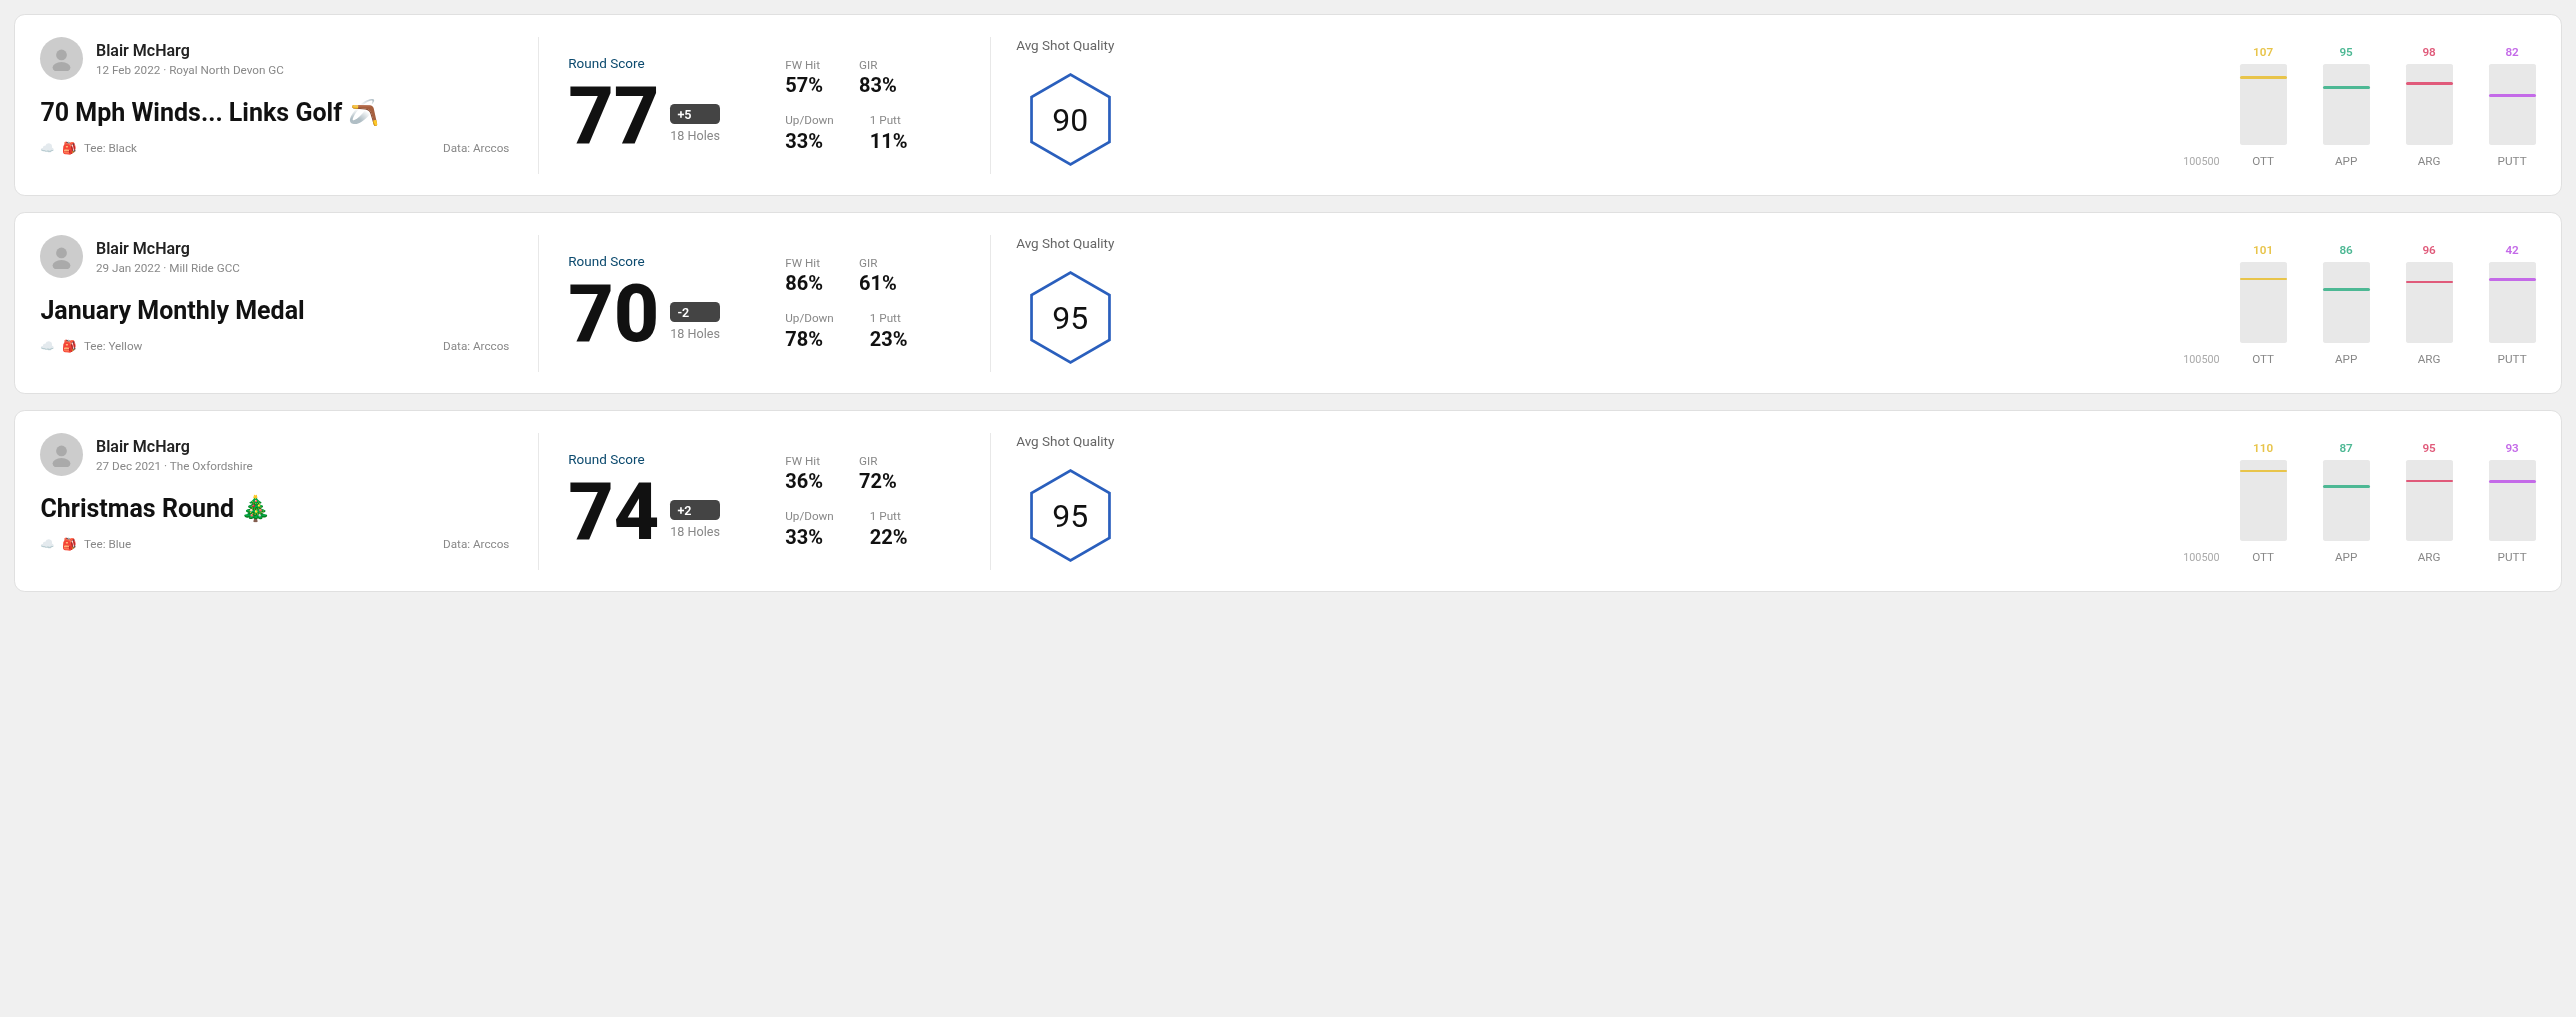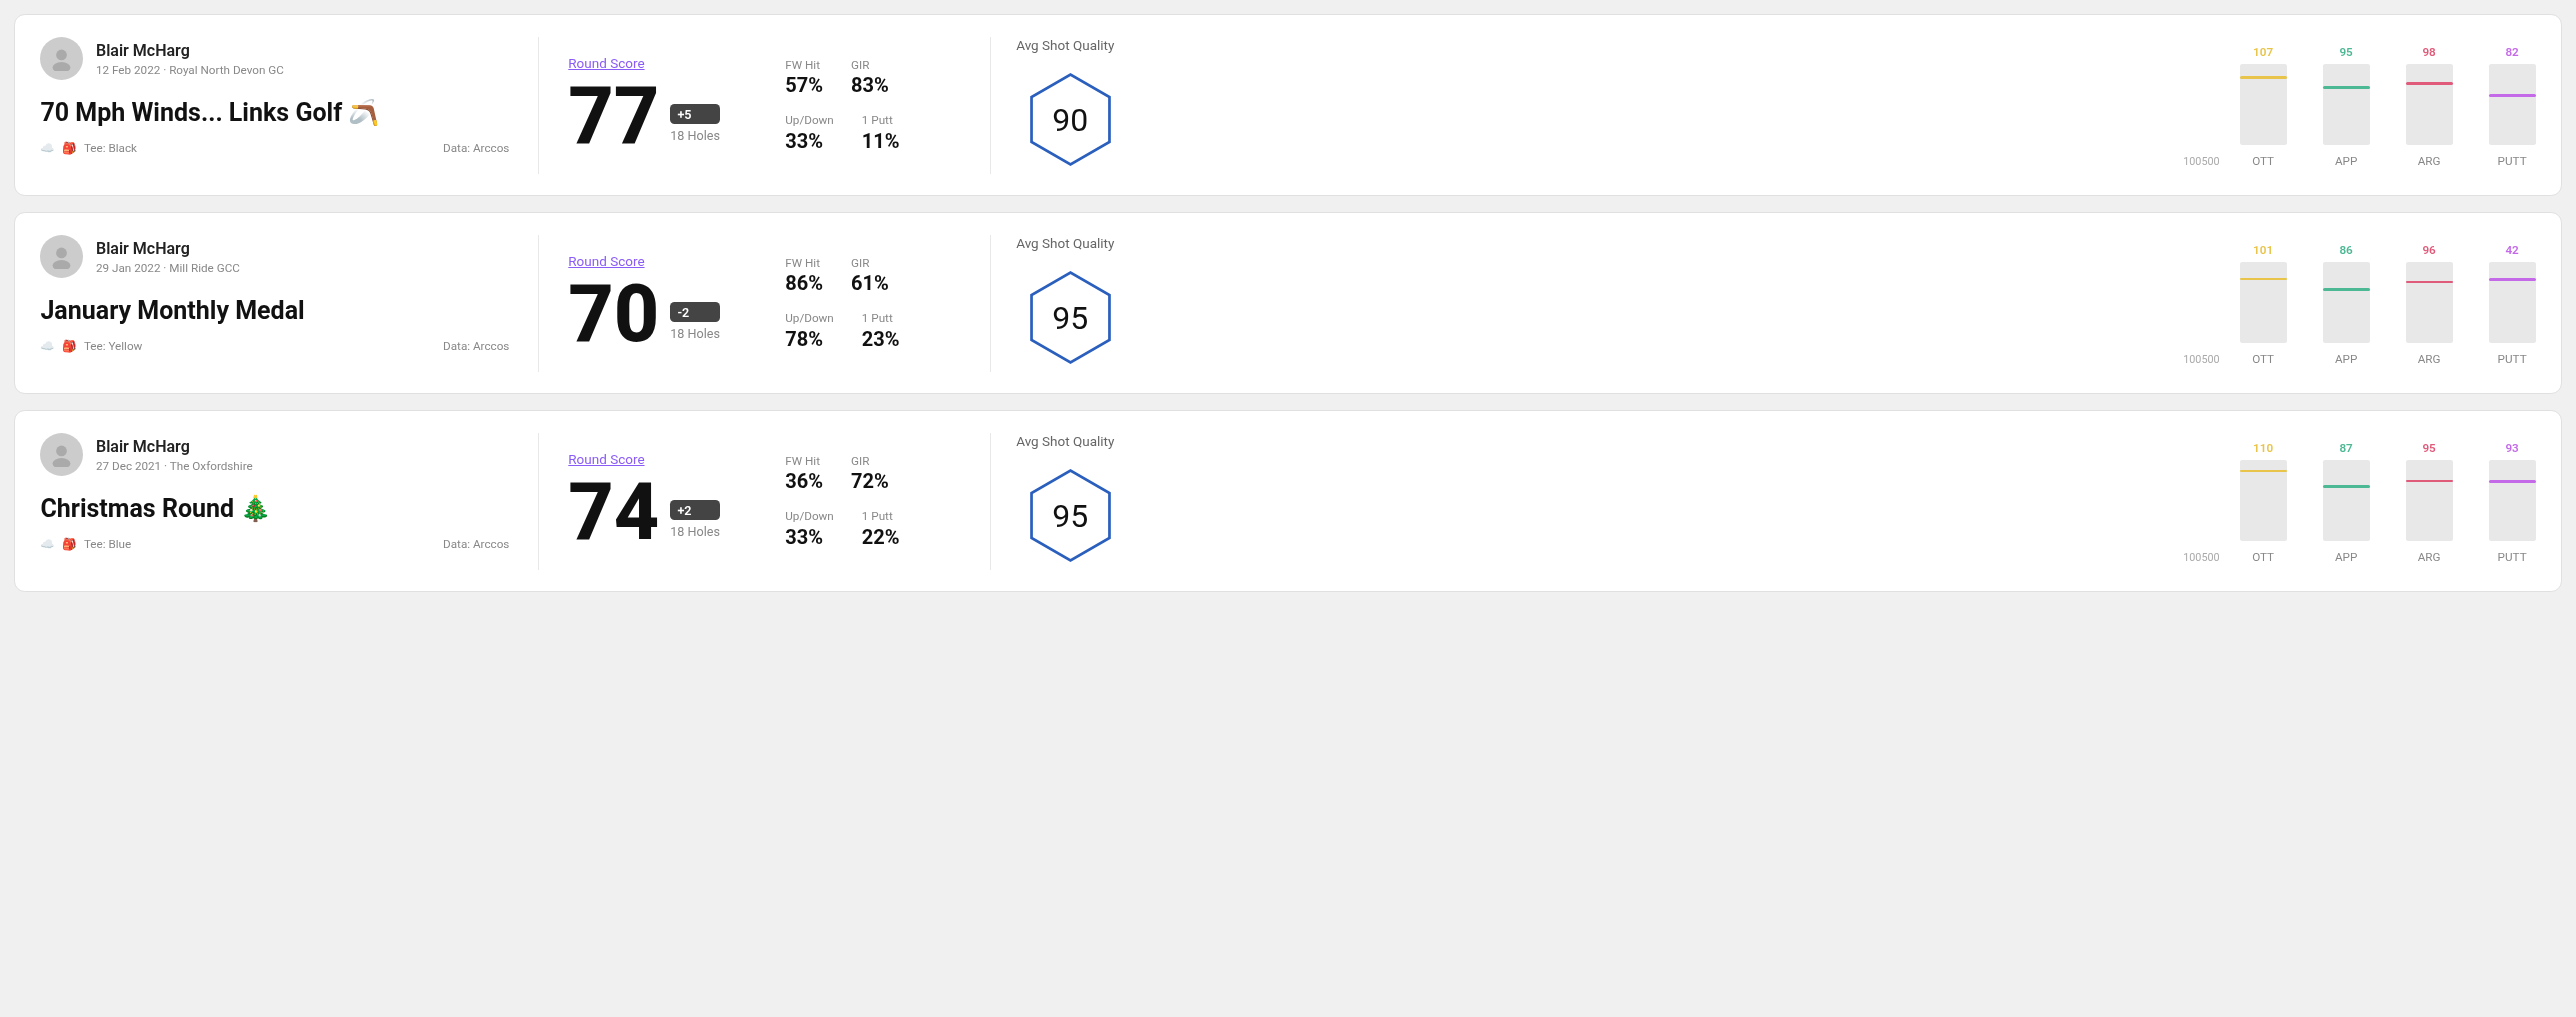--- a/index.html
+++ b/index.html
@@ -80,23 +80,22 @@
     }
     .score-section {
       width: 199px;
       flex-shrink: 0;
       display: flex;
       flex-direction: column;
       justify-content: center;
     }
     .score-label {
       font-size: 13.5px;
-      color: #8b5cf6;
+      color: #0c4a6e;
       margin-bottom: 5.4px;
-      text-decoration: underline;
     }
     .score-row {
       display: flex;
       align-items: flex-end;
       gap: 10.8px;
     }
     .score-number {
       font-size: 79px;
       font-weight: 800;
       color: #111;
@@ -125,21 +124,21 @@
       width: 180px;
       flex-shrink: 0;
       display: flex;
       flex-direction: column;
       justify-content: center;
       gap: 16px;
       margin-left: 18px;
     }
     .stats-row {
       display: flex;
-      gap: 28px;
+      gap: 36px;
     }
     .stat-item .stat-label {
       font-size: 11.7px;
       color: #888;
       margin-bottom: 1.8px;
     }
     .stat-item .stat-value {
       font-size: 20px;
       font-weight: 700;
       color: #111;

